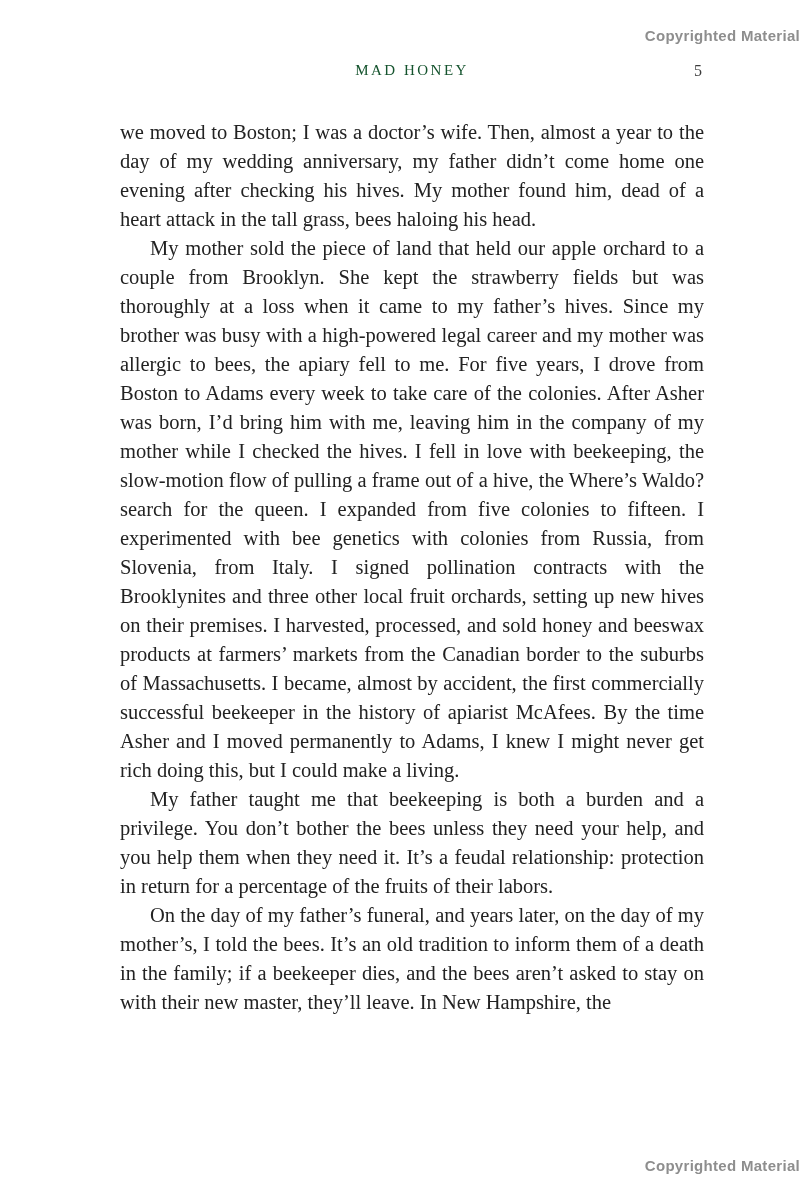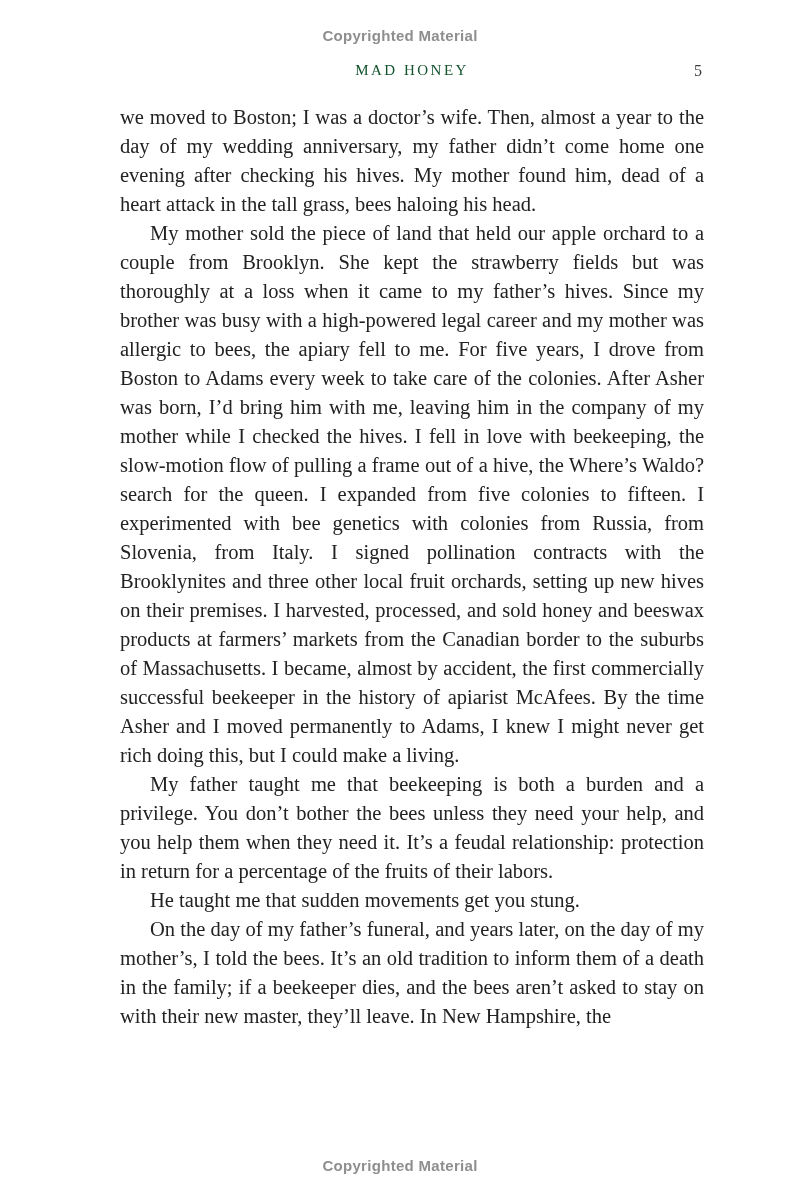--- a/index.html
+++ b/index.html
@@ -10,21 +10,21 @@
     height: 1200px;
     margin: 0 auto;
     background: #ffffff;
     overflow: hidden;
     font-family: "Liberation Serif", serif;
   }
   .copyright-banner {
     position: absolute;
     left: 0;
     width: 800px;
-    text-align: center;
+    text-align: right;
     font-family: "Liberation Sans", sans-serif;
     font-size: 15px;
     font-weight: bold;
     color: #8e8e8e;
     letter-spacing: 0.3px;
   }
   .copyright-top { top: 27px; }
   .copyright-bottom { top: 1157px; }
   .running-head-row {
     position: absolute;
@@ -45,21 +45,21 @@
   }
   .page-number {
     position: absolute;
     right: 2px;
     top: 0;
     font-size: 16px;
     color: #3c3c3c;
   }
   .body-text {
     position: absolute;
-    top: 103px;
+    top: 118px;
     left: 120px;
     width: 584px;
     height: 1040px;
     overflow: hidden;
     color: #222222;
     font-size: 20.5px;
     line-height: 29px;
     text-align: justify;
   }
   .body-text p { margin: 0; }
@@ -74,19 +74,18 @@
 
   <div class="running-head-row">
     <div class="running-head">MAD HONEY</div>
     <div class="page-number">5</div>
   </div>
 
   <div class="body-text" id="body-text">
       <p class="no-indent">we moved to Boston; I was a doctor’s wife. Then, almost a year to the day of my wedding anniversary, my father didn’t come home one evening after checking his hives. My mother found him, dead of a heart attack in the tall grass, bees haloing his head.</p>
       <p class="indent">My mother sold the piece of land that held our apple orchard to a couple from Brooklyn. She kept the strawberry fields but was thoroughly at a loss when it came to my father’s hives. Since my brother was busy with a high-powered legal career and my mother was allergic to bees, the apiary fell to me. For five years, I drove from Boston to Adams every week to take care of the colonies. After Asher was born, I’d bring him with me, leaving him in the company of my mother while I checked the hives. I fell in love with beekeeping, the slow-motion flow of pulling a frame out of a hive, the Where’s Waldo? search for the queen. I expanded from five colonies to fifteen. I experimented with bee genetics with colonies from Russia, from Slovenia, from Italy. I signed pollination contracts with the Brooklynites and three other local fruit orchards, setting up new hives on their premises. I harvested, processed, and sold honey and beeswax products at farmers’ markets from the Canadian border to the suburbs of Massachusetts. I became, almost by accident, the first commercially successful beekeeper in the history of apiarist McAfees. By the time Asher and I moved permanently to Adams, I knew I might never get rich doing this, but I could make a living.</p>
       <p class="indent">My father taught me that beekeeping is both a burden and a privilege. You don’t bother the bees unless they need your help, and you help them when they need it. It’s a feudal relationship: protection in return for a percentage of the fruits of their labors.</p>
-      <p class="indent">He taught me that sudden movements get you stung.</p>
       <p class="indent">On the day of my father’s funeral, and years later, on the day of my mother’s, I told the bees. It’s an old tradition to inform them of a death in the family; if a beekeeper dies, and the bees aren’t asked to stay on with their new master, they’ll leave. In New Hampshire, the</p>
     </div>
 
   <div class="copyright-banner copyright-bottom">Copyrighted Material</div>
 
 </div>
 
 </body></html>

